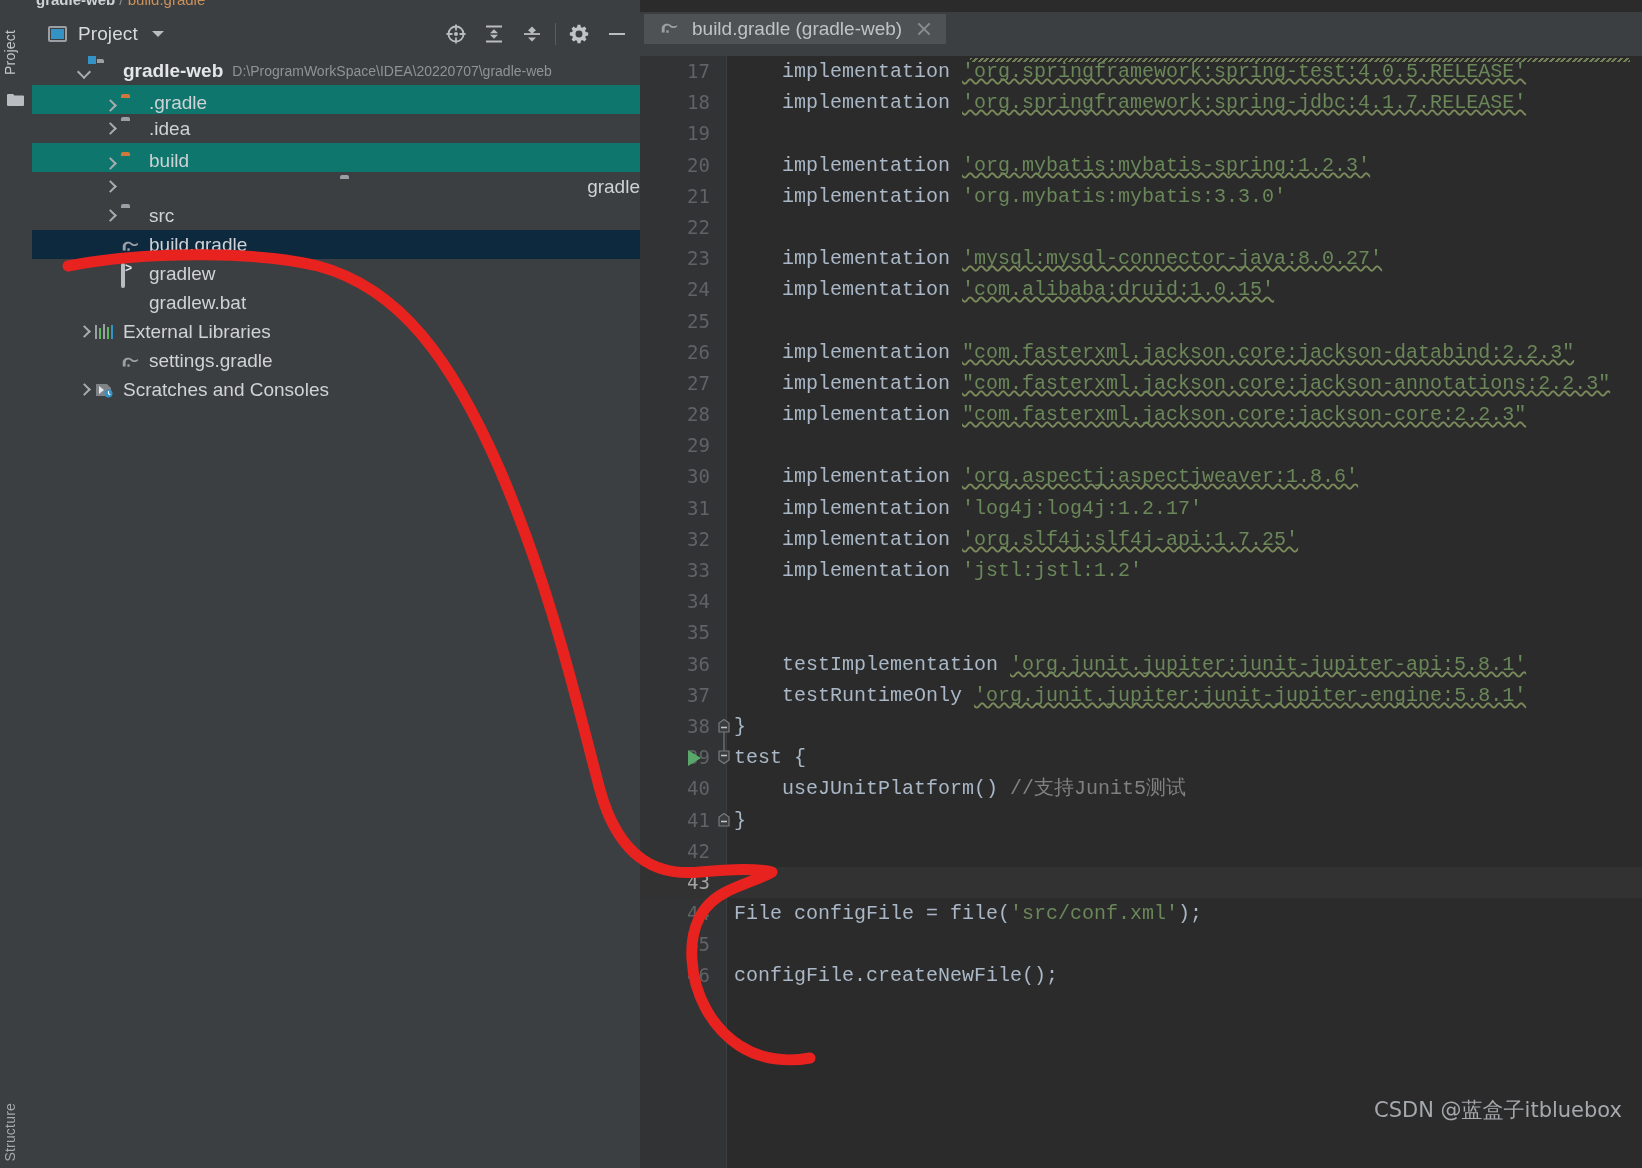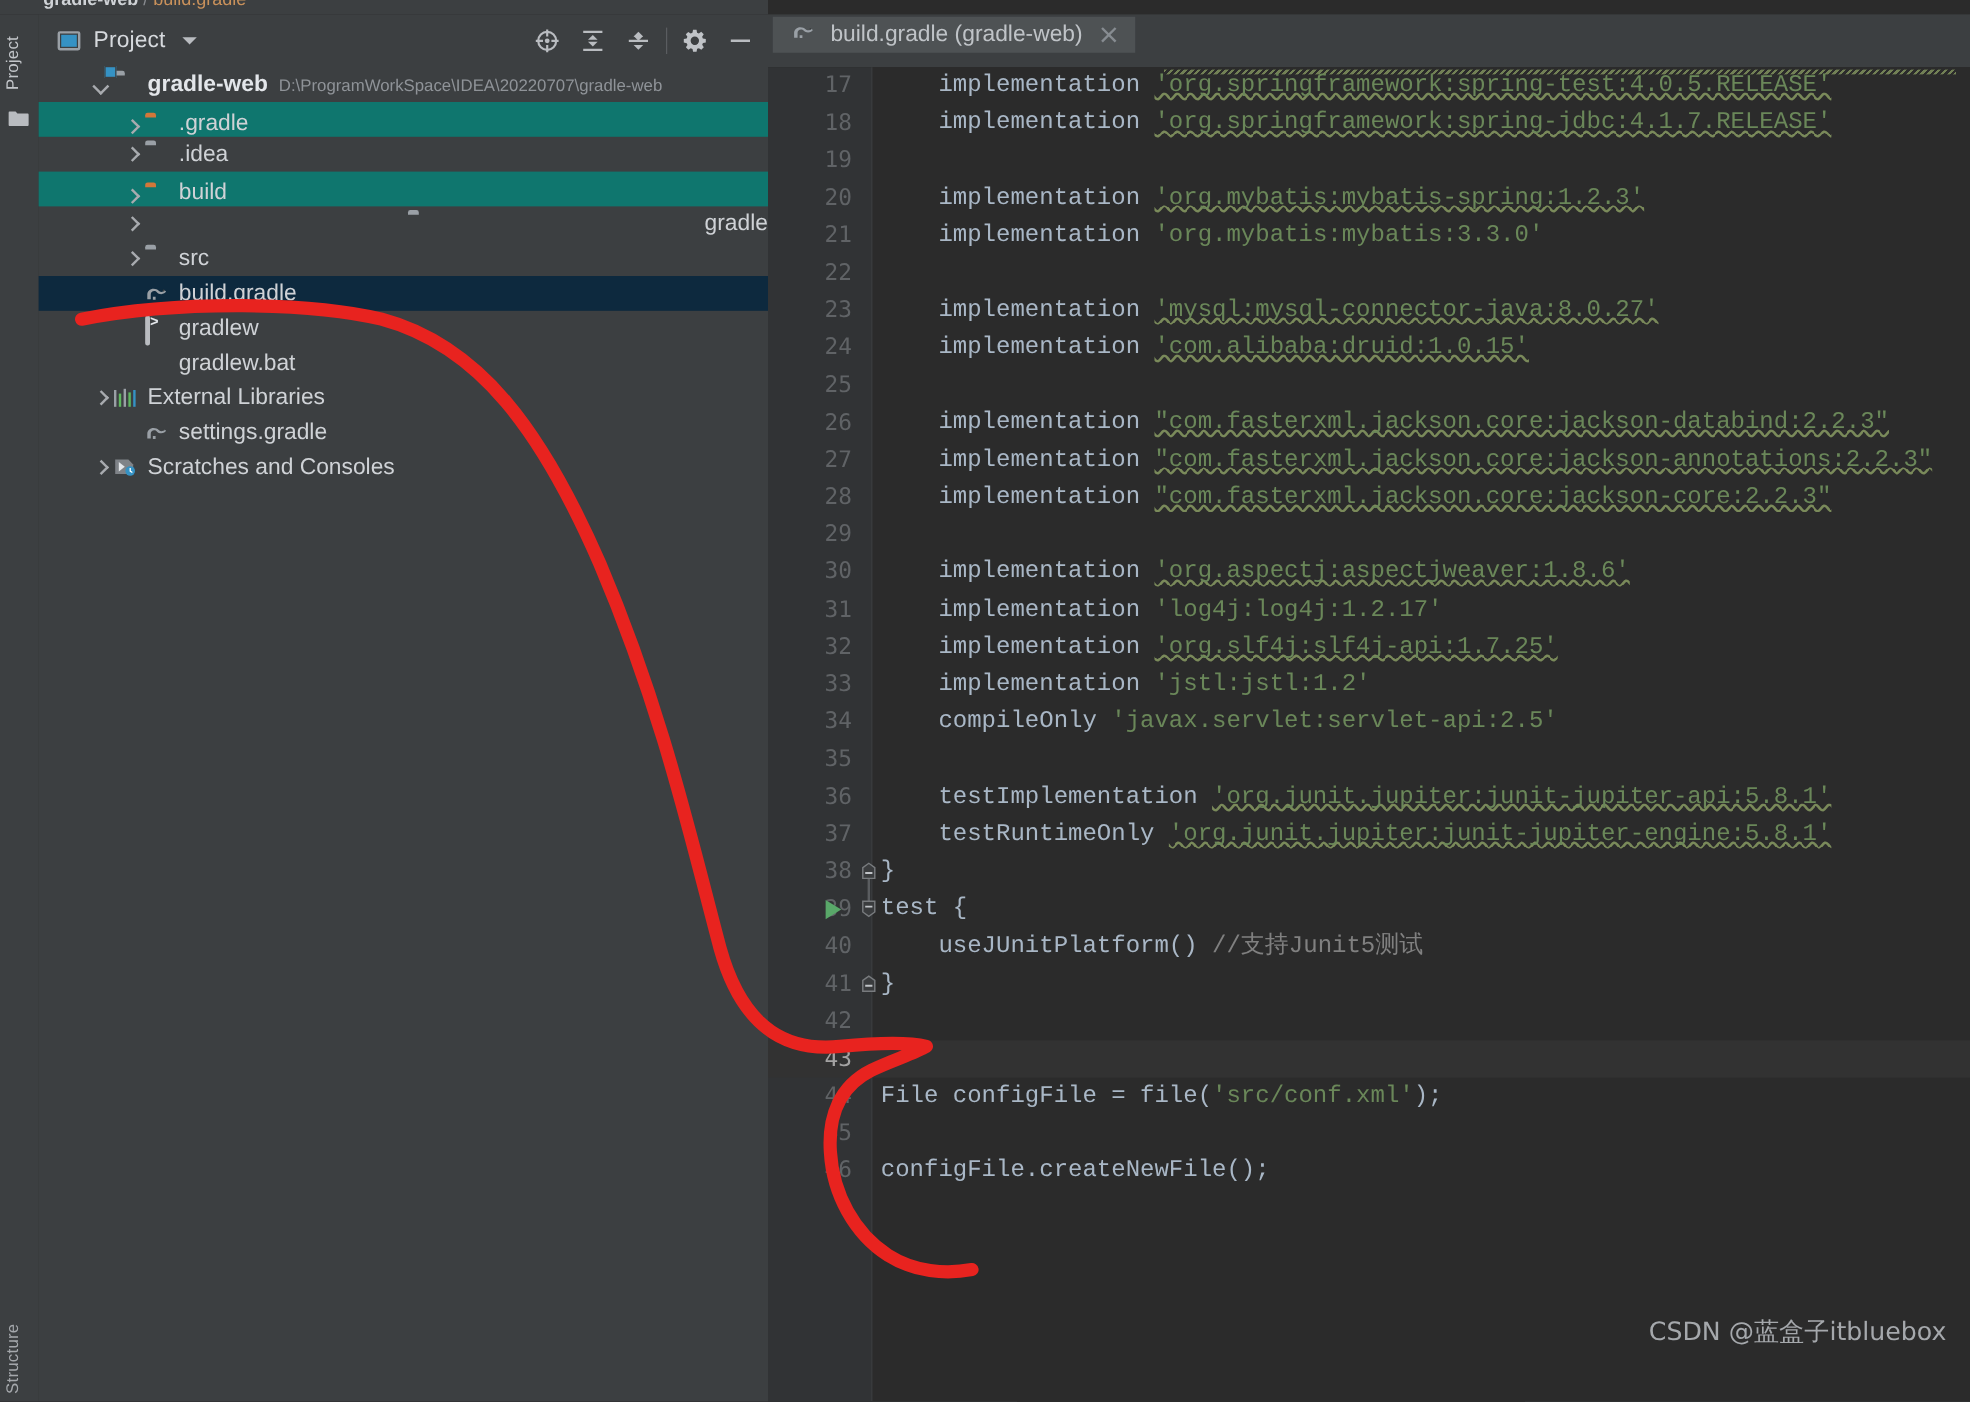--- a/index.html
+++ b/index.html
@@ -402,21 +402,21 @@
           <div class="cline"><span class="lnum">24</span><span class="ctext"><span class="kw">    implementation </span><span class="str-u">'com.alibaba:druid:1.0.15'</span></span></div>
           <div class="cline"><span class="lnum">25</span></div>
           <div class="cline"><span class="lnum">26</span><span class="ctext"><span class="kw">    implementation </span><span class="str-u">"com.fasterxml.jackson.core:jackson-databind:2.2.3"</span></span></div>
           <div class="cline"><span class="lnum">27</span><span class="ctext"><span class="kw">    implementation </span><span class="str-u">"com.fasterxml.jackson.core:jackson-annotations:2.2.3"</span></span></div>
           <div class="cline"><span class="lnum">28</span><span class="ctext"><span class="kw">    implementation </span><span class="str-u">"com.fasterxml.jackson.core:jackson-core:2.2.3"</span></span></div>
           <div class="cline"><span class="lnum">29</span></div>
           <div class="cline"><span class="lnum">30</span><span class="ctext"><span class="kw">    implementation </span><span class="str-u">'org.aspectj:aspectjweaver:1.8.6'</span></span></div>
           <div class="cline"><span class="lnum">31</span><span class="ctext"><span class="kw">    implementation </span><span class="str">'log4j:log4j:1.2.17'</span></span></div>
           <div class="cline"><span class="lnum">32</span><span class="ctext"><span class="kw">    implementation </span><span class="str-u">'org.slf4j:slf4j-api:1.7.25'</span></span></div>
           <div class="cline"><span class="lnum">33</span><span class="ctext"><span class="kw">    implementation </span><span class="str">'jstl:jstl:1.2'</span></span></div>
-          <div class="cline"><span class="lnum">34</span><span class="ctext"><span class="kw">    compileOnly </span><span class="str">'javax.servlet:servlet-api:2.5'</span></span></div>
+          <div class="cline"><span class="lnum">34</span></div>
           <div class="cline"><span class="lnum">35</span></div>
           <div class="cline"><span class="lnum">36</span><span class="ctext"><span class="kw">    testImplementation </span><span class="str-u">'org.junit.jupiter:junit-jupiter-api:5.8.1'</span></span></div>
           <div class="cline"><span class="lnum">37</span><span class="ctext"><span class="kw">    testRuntimeOnly </span><span class="str-u">'org.junit.jupiter:junit-jupiter-engine:5.8.1'</span></span></div>
           <div class="cline"><span class="lnum">38</span><span class="ctext"><span class="punc">}</span></span></div>
           <div class="cline"><span class="lnum">39</span><span class="ctext"><span class="kw">test {</span></span></div>
           <div class="cline"><span class="lnum">40</span><span class="ctext"><span class="kw">    useJUnitPlatform() </span><span class="cmt">//支持Junit5测试</span></span></div>
           <div class="cline"><span class="lnum">41</span><span class="ctext"><span class="punc">}</span></span></div>
           <div class="cline"><span class="lnum">42</span></div>
           <div class="cline cur"><span class="lnum cur">43</span></div>
           <div class="cline"><span class="lnum">44</span><span class="ctext"><span class="plain">File configFile = file(</span><span class="str">'src/conf.xml'</span><span class="plain">);</span></span></div>

